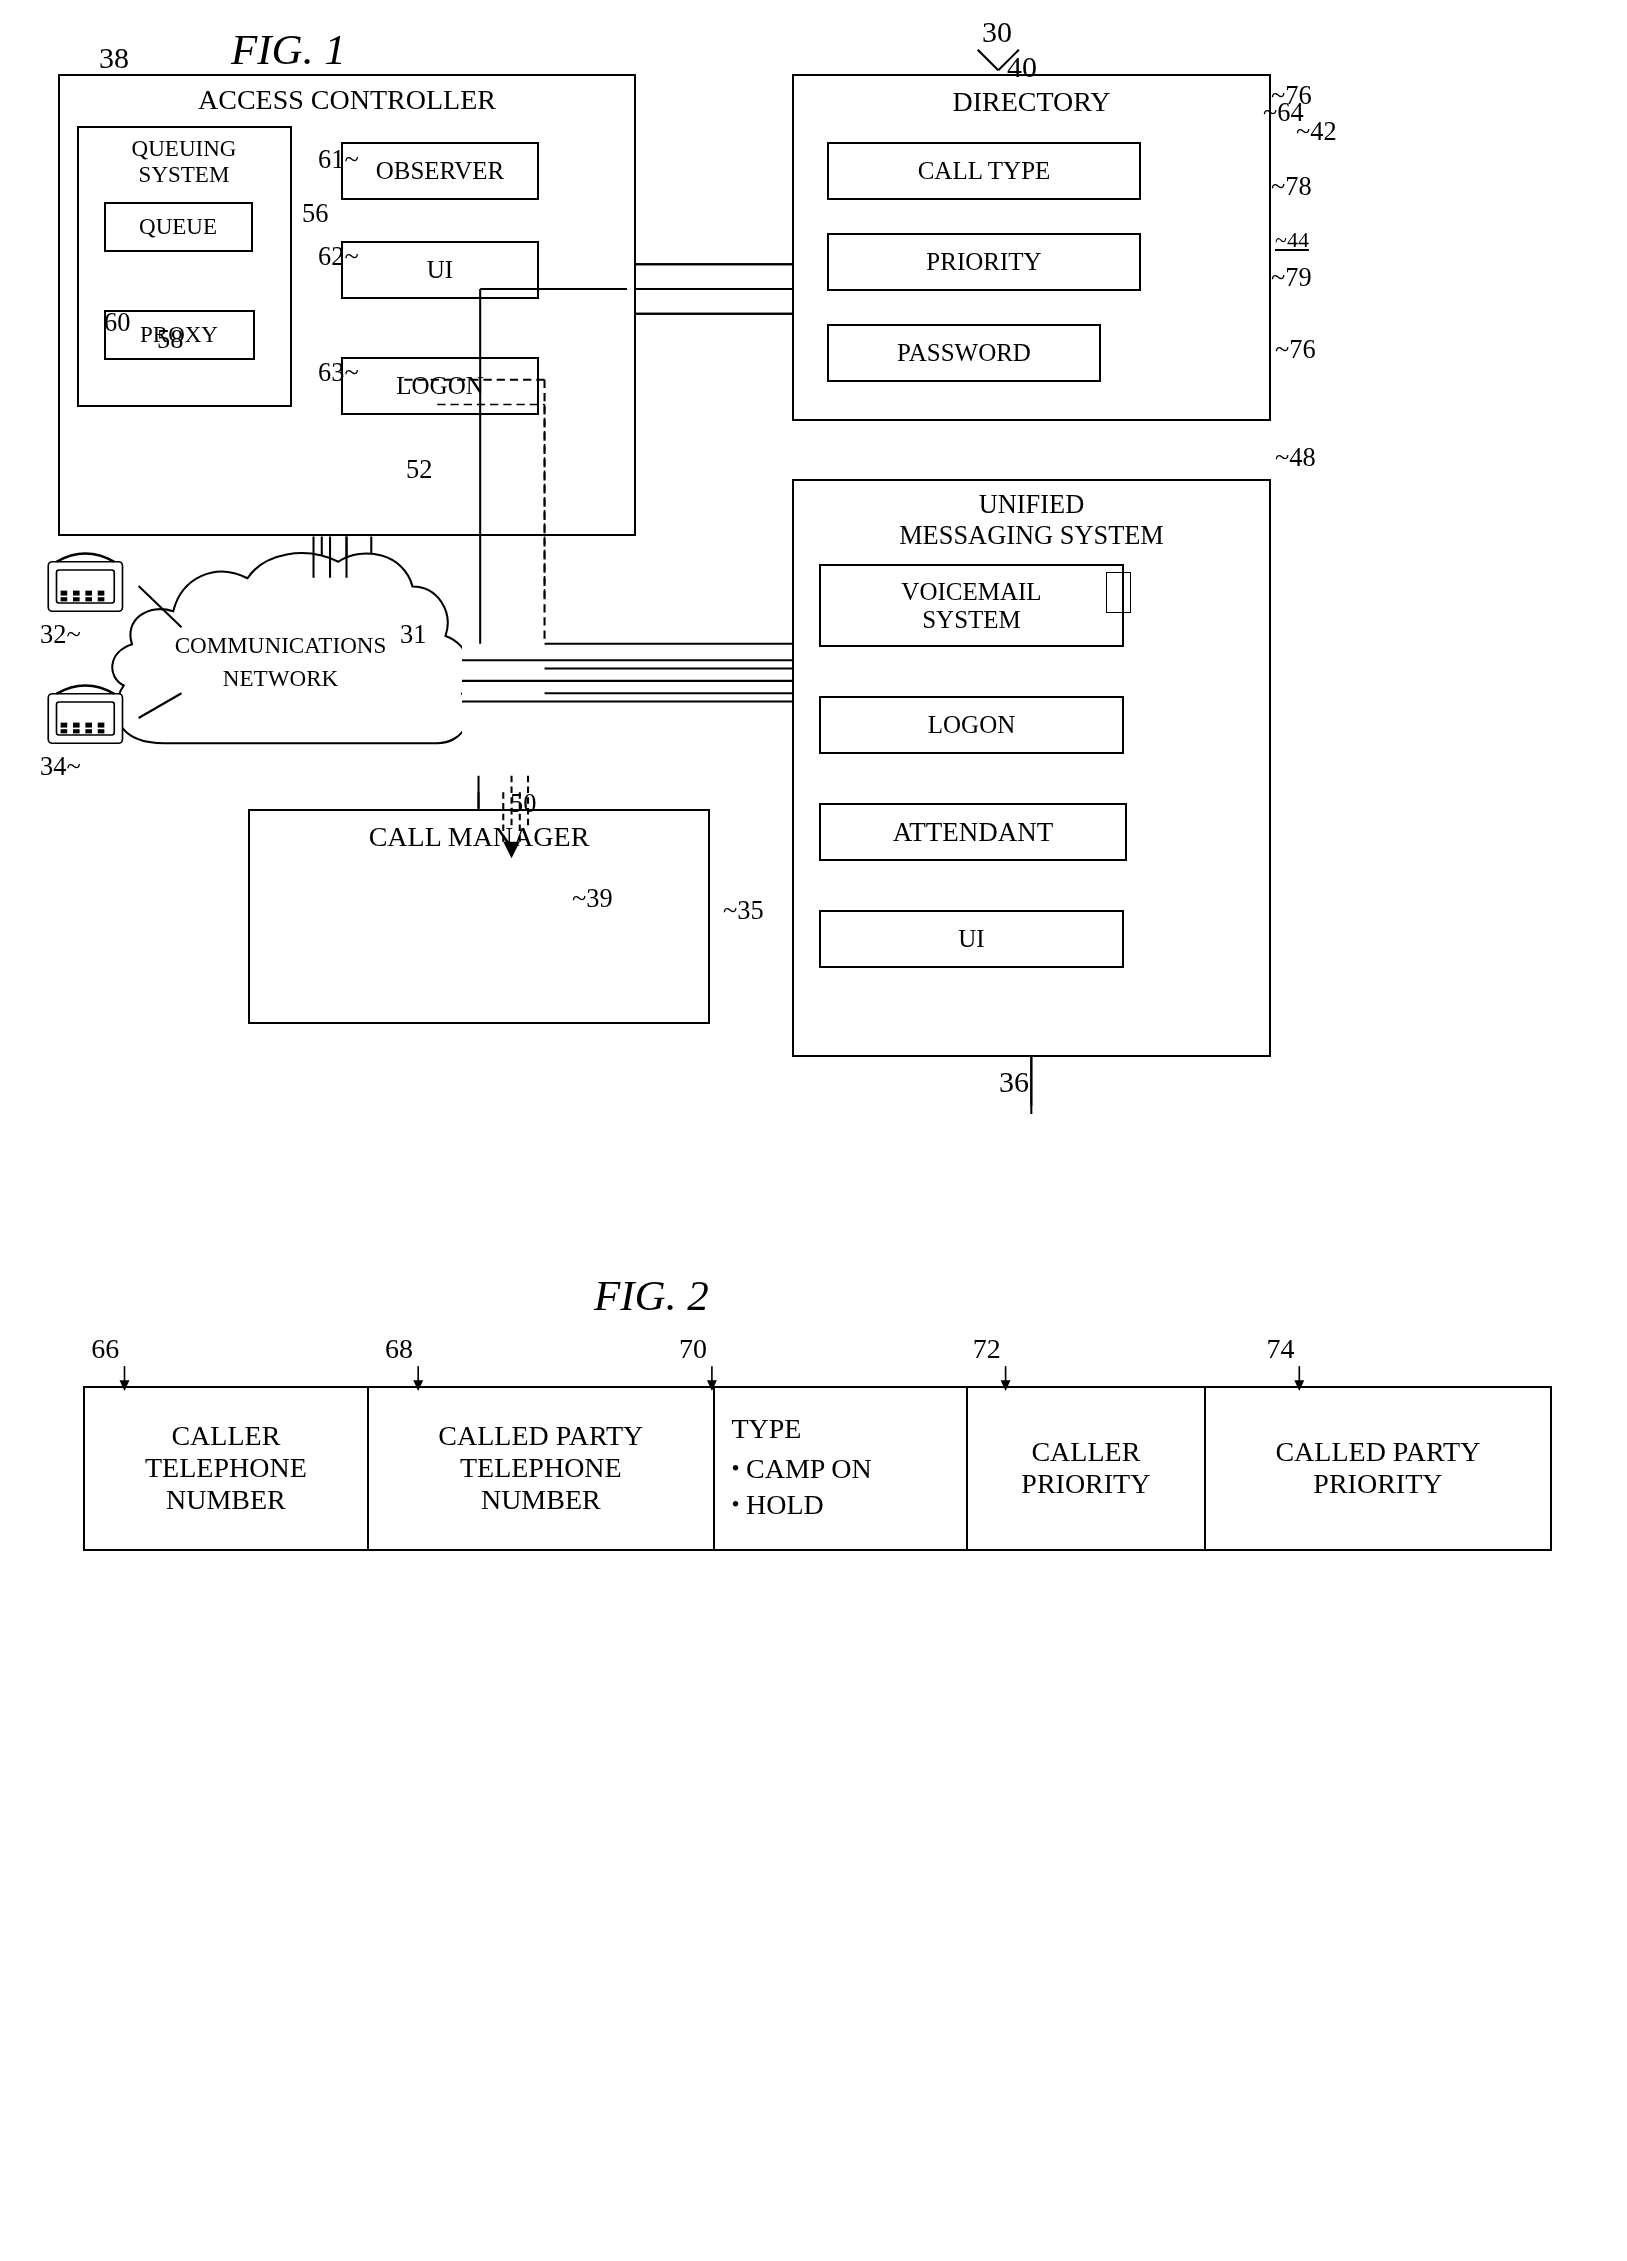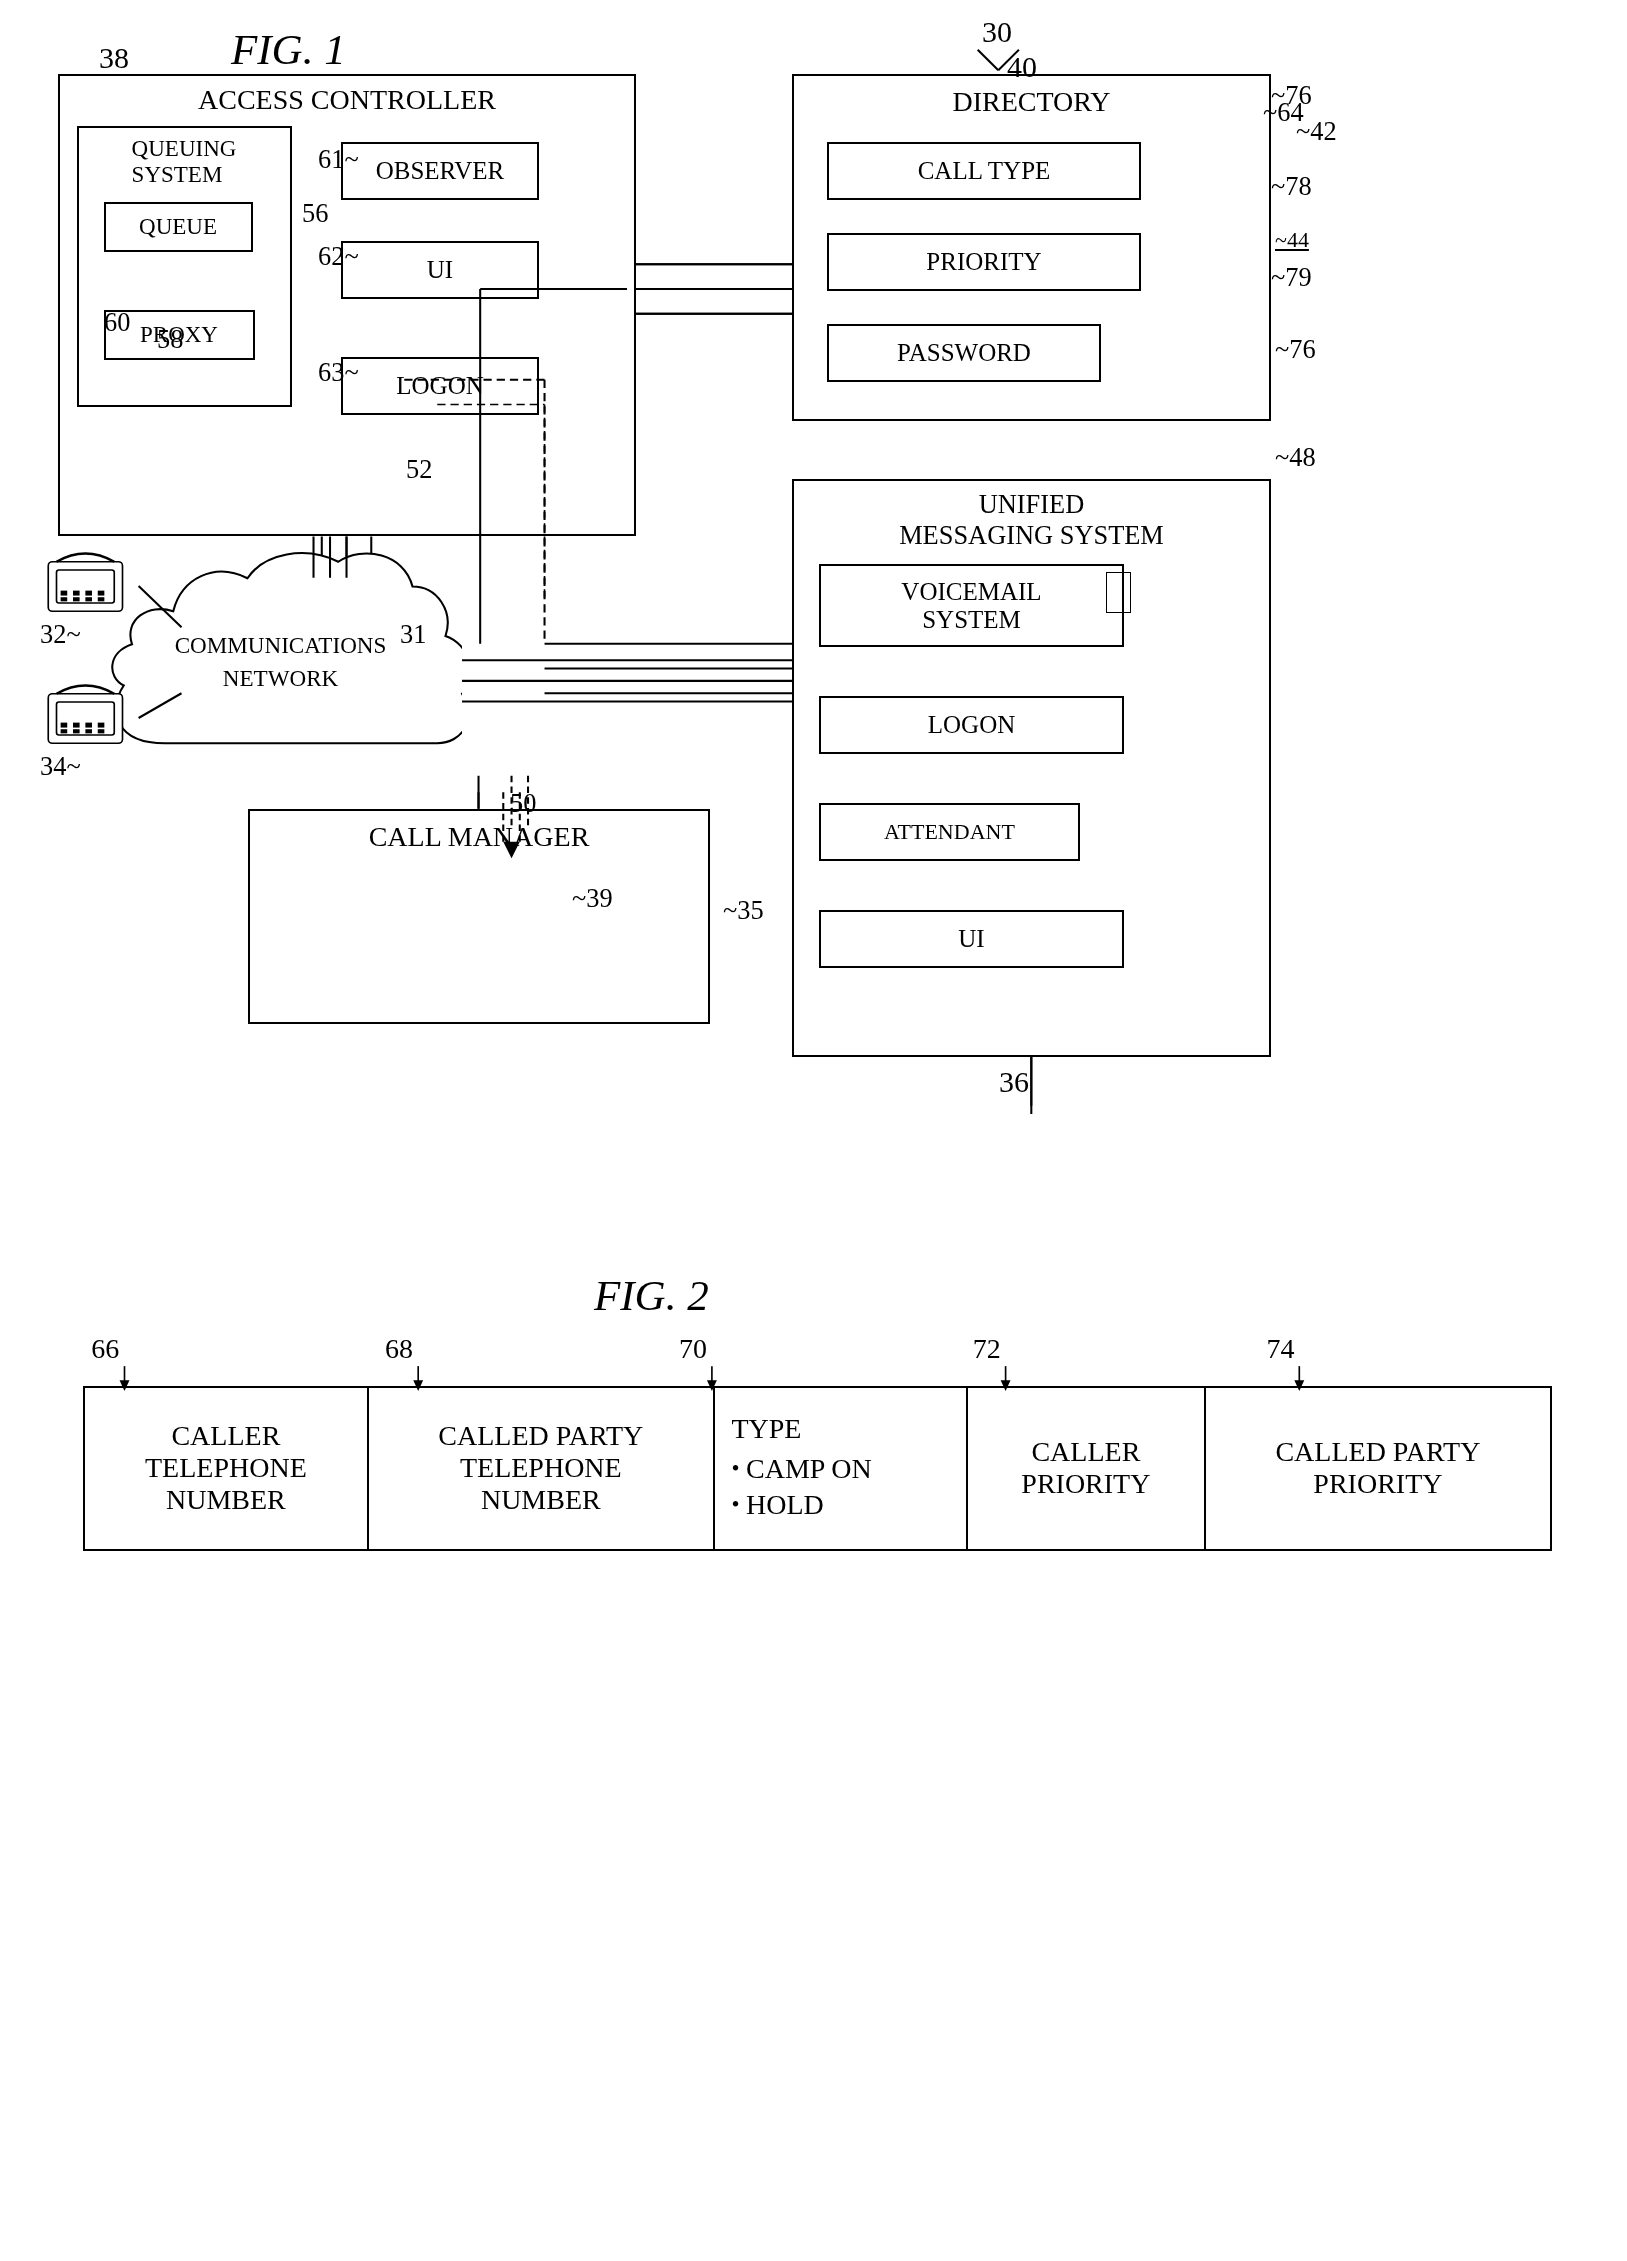--- a/index.html
+++ b/index.html
@@ -337,27 +337,27 @@
       left: 1275px;
       font-size: 22px;
       text-decoration: underline;
     }
 
     
     .attendant-box {
       position: absolute;
       top: 322px;
       left: 25px;
-      width: 261px;
-      height: 58px;
-      border: 2.5px solid #000;
-      display: flex;
-      align-items: center;
-      justify-content: center;
-      font-size: 22px;
+      width: 308px;
+      height: 58px;
+      border: 2.5px solid #000;
+      display: flex;
+      align-items: center;
+      justify-content: center;
+      font-size: 27px;
     }
 
     .label-46 {
       position: absolute;
       top: 334px;
       left: 1275px;
       font-size: 26.4px;
     }
 
     
@@ -521,21 +521,21 @@
 
   <div class="fig1-title">FIG. 1</div>
 
   <div class="label-38">38</div>
   <div style="position:absolute;top:15px;left:982px;font-size:30px;">30</div>
 
   <div class="access-controller">
     <div class="access-controller-title">ACCESS CONTROLLER</div>
 
     <div class="queuing-system">
-      <div style="position:absolute;top:8.3px;left:50%;transform:translateX(-50%);font-size:23px;text-align:left;white-space:nowrap;">QUEUING<br>SYSTEM</div>
+      <div style="position:absolute;top:8.3px;left:50%;transform:translateX(-50%);font-size:23px;text-align:center;white-space:nowrap;">QUEUING<br>SYSTEM</div>
 
       <div class="queue-box">
         <span>QUEUE</span>
       </div>
 
       <div class="proxy-box">
         <span>PROXY</span>
       </div>
     </div>
 

